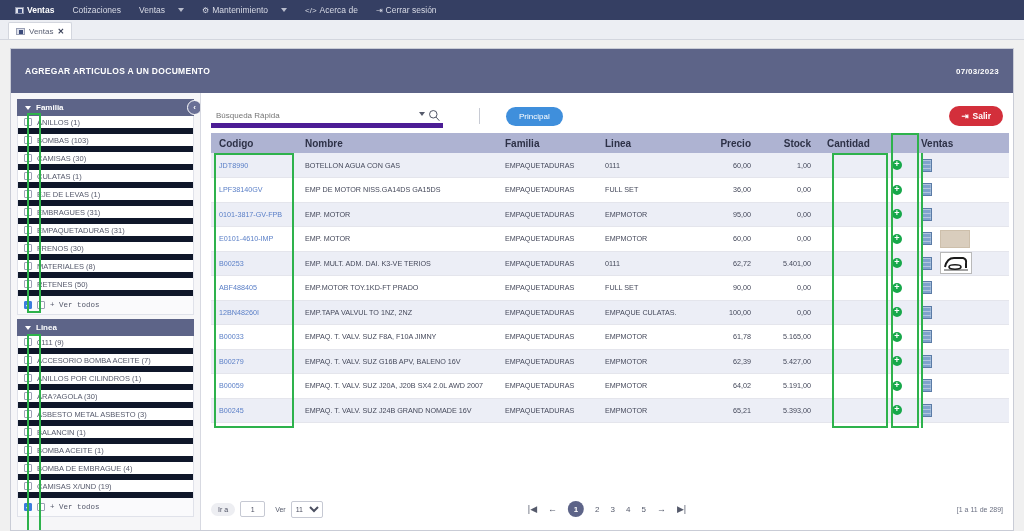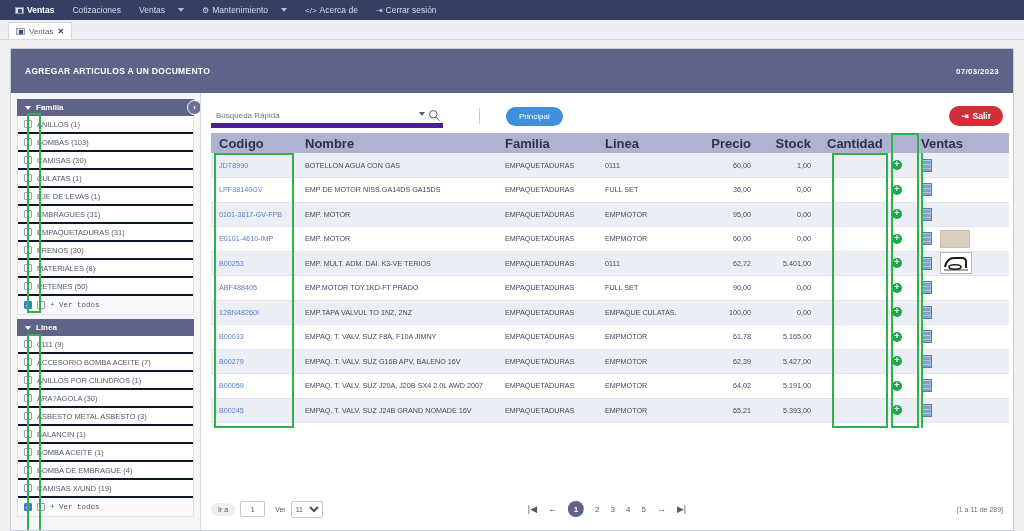--- a/index.html
+++ b/index.html
@@ -145,21 +145,21 @@
   }
   .facet-list { background:#fff; border:1px solid #e0e2ea; border-top:none; }
   .facet-row {
     height: 18px;
     display: flex;
     align-items: center;
     gap: 5px;
     padding: 0 6px;
     font-size: 7.5px;
     color: #55596b;
-    border-bottom: 2px solid #0f172a;
+    border-bottom: 6px solid #0f172a;
     cursor: pointer;
     white-space: nowrap;
     overflow: hidden;
   }
   .facet-row:last-child { border-bottom: none; }
   .cb {
     width: 8px; height: 8px;
     border: 1px solid #9aa0b4;
     background: #fff;
     border-radius: 1px;
@@ -246,21 +246,21 @@
     display: flex; align-items: center; gap: 4px;
     font-family: "Liberation Sans", sans-serif;
   }
 
   
   .tablewrap { flex: 1; min-height: 0; position: relative; }
   table { border-collapse: collapse; width: 100%; table-layout: fixed; }
   thead th {
     background: #aeb3d2;
     color: #2d3147;
-    font-size: 13px;
+    font-size: 10px;
     font-weight: bold;
     height: 20px;
     text-align: left;
     padding: 0 8px;
     white-space: nowrap;
   }
   tbody td {
     font-size: 7.2px;
     color: #44485a;
     height: 24.5px;

